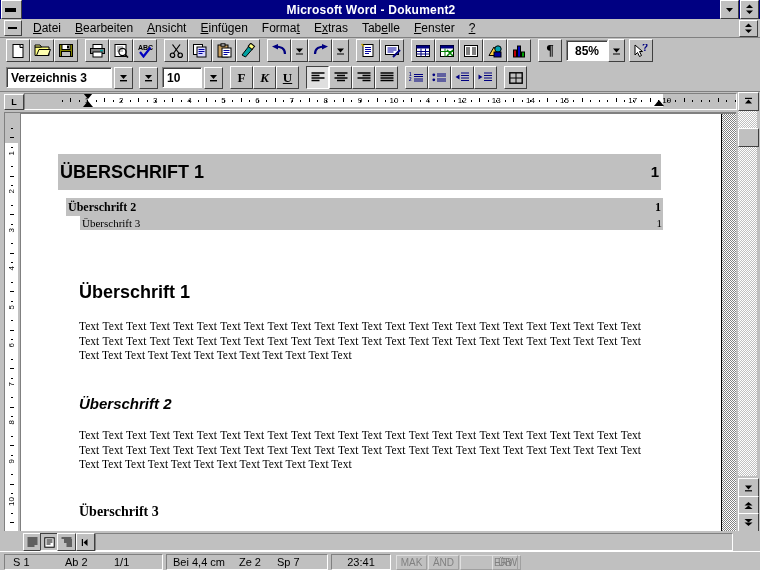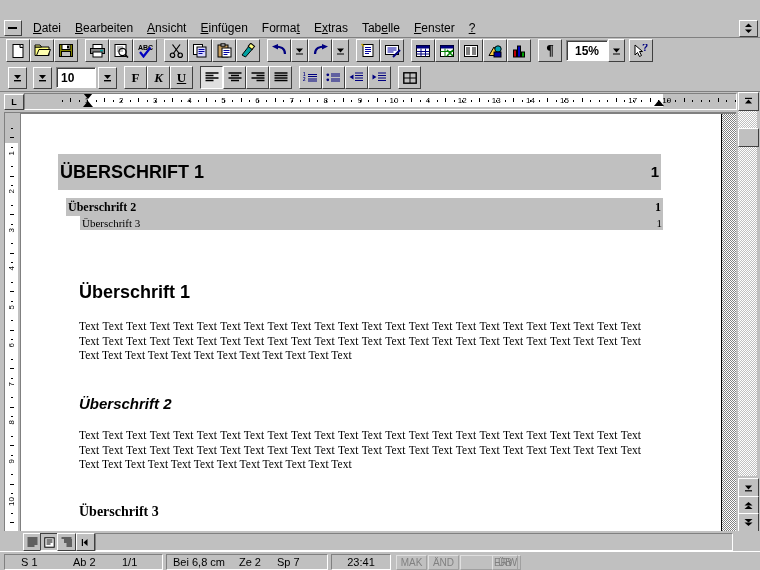--- a/index.html
+++ b/index.html
@@ -282,20 +282,35 @@
     position:absolute;top:3px;height:13px;color:#808080;
     display:flex;align-items:center;justify-content:center;font-size:10px;
     border-top:1px solid #dfdfdf;border-left:1px solid #dfdfdf;border-right:1px solid #a0a0a0;border-bottom:1px solid #a0a0a0;
   }
 </style>
 </head>
 <body>
 
 <div class="app">
 
+  <div class="titlebar">
+    <div class="sysbox"></div>
+    <div class="title-text">Microsoft Word - Dokument2</div>
+    <div class="winbtn">
+      <svg width="9" height="9" viewBox="0 0 9 9">
+          <polygon points="1,3 8,3 4.5,7" fill="#000"></polygon>
+        </svg>
+    </div>
+    <div class="winbtn">
+      <svg width="9" height="11" viewBox="0 0 9 11">
+          <polygon points="1,4 8,4 4.5,0.5" fill="#000"></polygon>
+          <polygon points="1,6.5 8,6.5 4.5,10" fill="#000"></polygon>
+        </svg>
+    </div>
+  </div>
 
   <div class="menubar">
     <div class="menu-sysbox"></div>
     <div class="menu-item"><u>D</u>atei</div>
     <div class="menu-item"><u>B</u>earbeiten</div>
     <div class="menu-item"><u>A</u>nsicht</div>
     <div class="menu-item"><u>E</u>infügen</div>
     <div class="menu-item">Forma<u>t</u></div>
     <div class="menu-item">E<u>x</u>tras</div>
     <div class="menu-item">Tab<u>e</u>lle</div>
@@ -474,41 +489,42 @@
     </div>
 
     <div class="gap"></div>
 
     <div class="tbtn">
       <span style="font-family:'Liberation Serif',serif;font-size:14px;font-weight:bold;color:#000;line-height:14px;">¶</span>
     </div>
 
     <div class="gap2"></div>
 
-    <div class="zoombox">15%</div>
+    <div class="zoombox">85%</div>
     <div class="tbtn small">
       <svg width="9" height="9" viewBox="0 0 9 9">
           <polygon points="1,2.5 8,2.5 4.5,6.5" fill="#000"></polygon>
           <rect x="1" y="7.5" width="7" height="1" fill="#000"></rect>
         </svg>
     </div>
 
     <div class="gap2"></div>
 
     <div class="tbtn">
       <svg width="16" height="14" viewBox="0 0 16 14">
           <polygon points="2,1 2,11 4.5,8.5 6.5,12.5 8.5,11.5 6.5,7.5 9.5,7.5" fill="#fff" stroke="#000"></polygon>
           <text x="9" y="7" font-family="Liberation Sans" font-size="10" font-weight="bold" fill="#000080">?</text>
         </svg>
     </div>
   </div>
 
   <div class="toolbar" id="toolbar2">
     <div class="lead"></div>
 
+    <div class="combo style">Verzeichnis 3</div>
     <div class="arrowbtn">
       <svg width="9" height="9" viewBox="0 0 9 9">
           <polygon points="1,2 8,2 4.5,6" fill="#000"></polygon>
           <rect x="1" y="7" width="7" height="1.4" fill="#000"></rect>
         </svg>
     </div>
 
     <div class="gap2"></div>
 
     <div class="arrowbtn">
@@ -840,26 +856,26 @@
       <svg width="9" height="9" viewBox="0 0 9 9">
           <polygon points="6.5,1 6.5,8 2.5,4.5" fill="#000"></polygon>
           <rect x="0.8" y="1" width="1.2" height="7" fill="#000"></rect>
         </svg>
     </div>
     <div class="htrack" style="left:95px;width:636px;"></div>
   </div>
 
   <div class="statusbar">
     <div class="sfield" style="left:4px;width:157px;">
-      <span style="margin-left:16px;width:40px;">S  1</span>
+      <span style="margin-left:8px;width:40px;">S  1</span>
       <span style="margin-left:12px;width:45px;">Ab 2</span>
       <span style="margin-left:4px;">1/1</span>
     </div>
     <div class="sfield" style="left:166px;width:160px;">
-      <span style="margin-left:6px;">Bei 6,8 cm</span>
+      <span style="margin-left:6px;">Bei 4,4 cm</span>
       <span style="margin-left:14px;">Ze 2</span>
       <span style="margin-left:16px;">Sp 7</span>
     </div>
     <div class="sfield" style="left:331px;width:58px;justify-content:center;">
       <span>23:41</span>
     </div>
     <div class="sflag" style="left:396px;width:29px;">MAK</div>
     <div class="sflag" style="left:428px;width:29px;">ÄND</div>
     <div class="sflag" style="left:460px;width:29px;padding-left:30px;">ERW</div>
     <div class="sflag" style="left:492px;width:24px;">ÜB</div>

